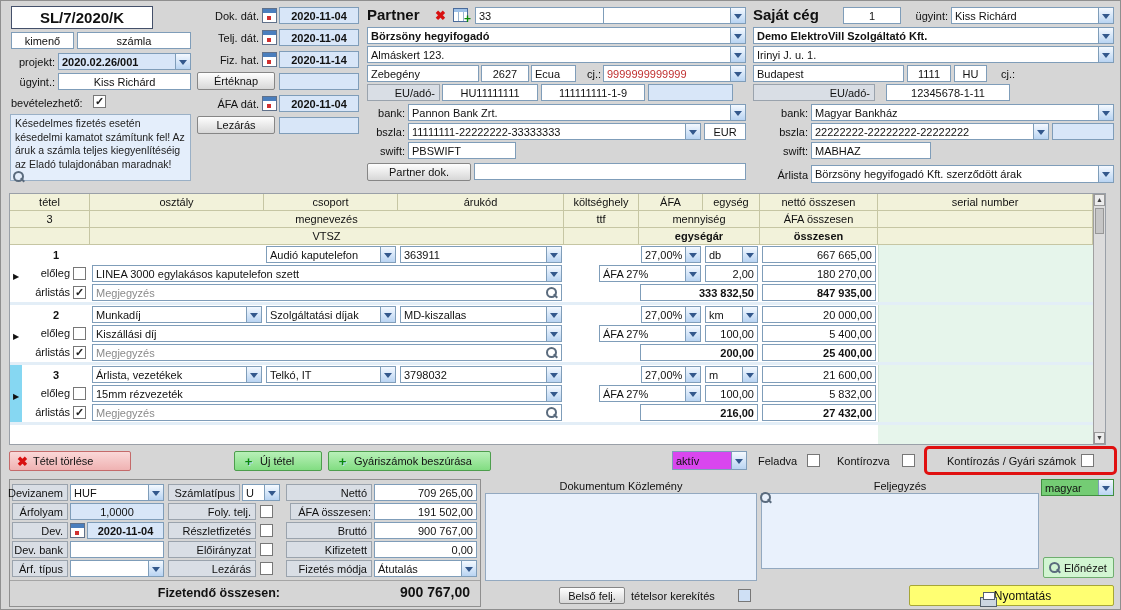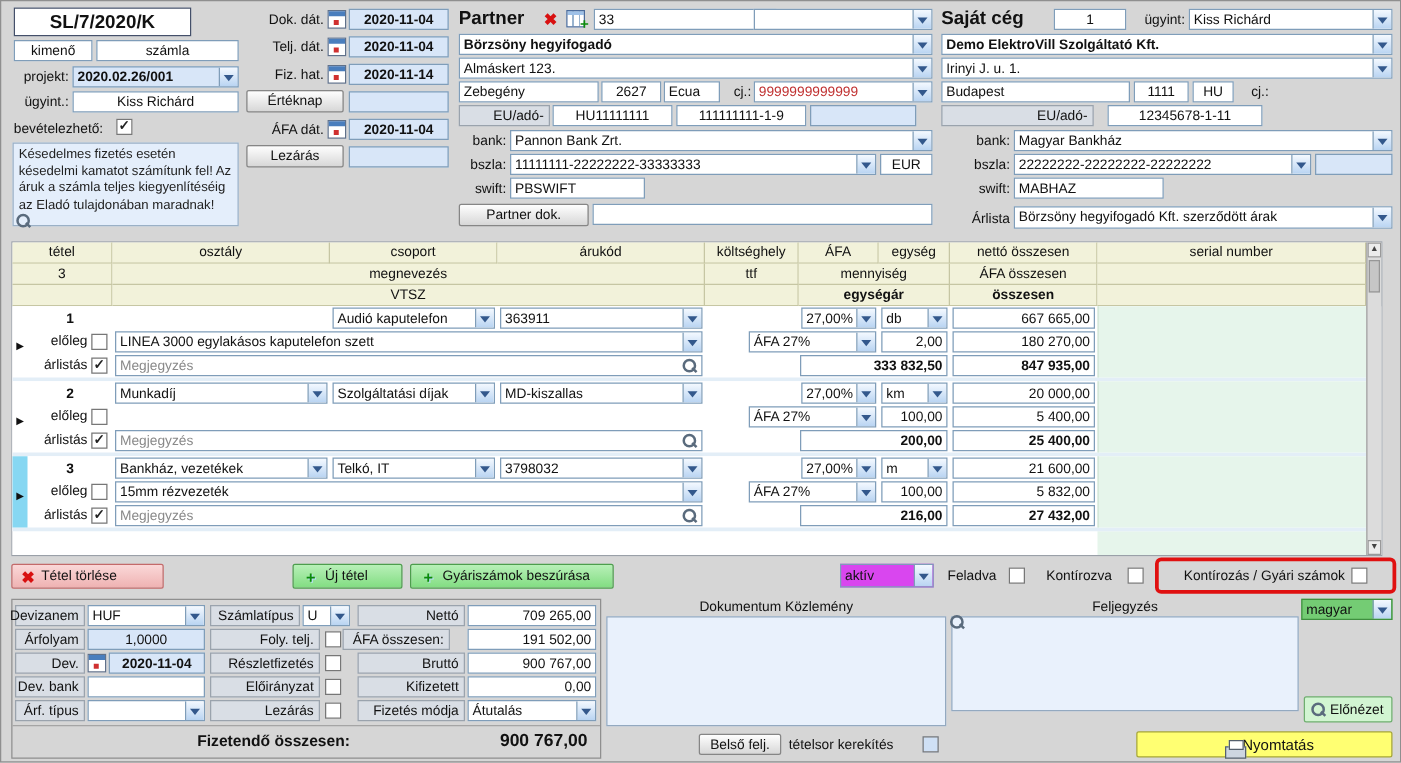--- a/index.html
+++ b/index.html
@@ -354,20 +354,26 @@
         <div class="tc" style="grid-column:9;grid-row:1">
             <div class="tf num">20 000,00</div>
           </div>
         <div class="tc serial" style="grid-column:10;grid-row:1/4"></div>
         <div class="tc" style="grid-column:2;grid-row:2">
             <span class="lbcb">
               <span>előleg</span>
               <span class="cb"></span>
             </span>
           </div>
+        <div class="tc" style="grid-column:3/6;grid-row:2">
+            <div class="tf dd">
+              <span>Kiszállási díj</span>
+              <span class="arr"></span>
+            </div>
+          </div>
         <div class="tc end" style="grid-column:6/8;grid-row:2">
             <div class="tf dd" style="flex:0 0 102px">
               <span>ÁFA 27%</span>
               <span class="arr"></span>
             </div>
           </div>
         <div class="tc" style="grid-column:8;grid-row:2">
             <div class="tf num">100,00</div>
           </div>
         <div class="tc" style="grid-column:9;grid-row:2">
@@ -393,21 +399,21 @@
           </div>
       </div>
 
       <div class="tgrid item">
         <div class="tc marker sel" style="grid-column:1;grid-row:1/4">
             <span>▶</span>
           </div>
         <div class="tc cc b" style="grid-column:2;grid-row:1">3</div>
         <div class="tc" style="grid-column:3;grid-row:1">
             <div class="tf dd">
-              <span>Bankház, vezetékek</span>
+              <span>Árlista, vezetékek</span>
               <span class="arr"></span>
             </div>
           </div>
         <div class="tc" style="grid-column:4;grid-row:1">
             <div class="tf dd">
               <span>Telkó, IT</span>
               <span class="arr"></span>
             </div>
           </div>
         <div class="tc" style="grid-column:5;grid-row:1">
@@ -537,21 +543,21 @@
     <span class="cb abs" style="left:250px;top:25px"></span>
     <div class="boxlbl" style="left:158px;top:42px;width:88px">Részletfizetés</div>
     <span class="cb abs" style="left:250px;top:44px"></span>
     <div class="boxlbl" style="left:158px;top:61px;width:88px">Előirányzat</div>
     <span class="cb abs" style="left:250px;top:63px"></span>
     <div class="boxlbl" style="left:158px;top:80px;width:88px">Lezárás</div>
     <span class="cb abs" style="left:250px;top:82px"></span>
 
     <div class="boxlbl" style="left:276px;top:4px;width:86px">Nettó</div>
     <div class="fd rt" style="left:364px;top:4px;width:103px">709 265,00</div>
-    <div class="boxlbl" style="left:264px;top:23px;width:86px">ÁFA összesen:</div>
+    <div class="boxlbl" style="left:280px;top:23px;width:86px">ÁFA összesen:</div>
     <div class="fd rt" style="left:364px;top:23px;width:103px">191 502,00</div>
     <div class="boxlbl" style="left:276px;top:42px;width:86px">Bruttó</div>
     <div class="fd rt" style="left:364px;top:42px;width:103px">900 767,00</div>
     <div class="boxlbl" style="left:276px;top:61px;width:86px">Kifizetett</div>
     <div class="fd rt" style="left:364px;top:61px;width:103px">0,00</div>
     <div class="boxlbl" style="left:276px;top:80px;width:86px">Fizetés módja</div>
     <div class="fd dd" style="left:364px;top:80px;width:103px">
       <span>Átutalás</span>
         <span class="arr"></span>
     </div>

